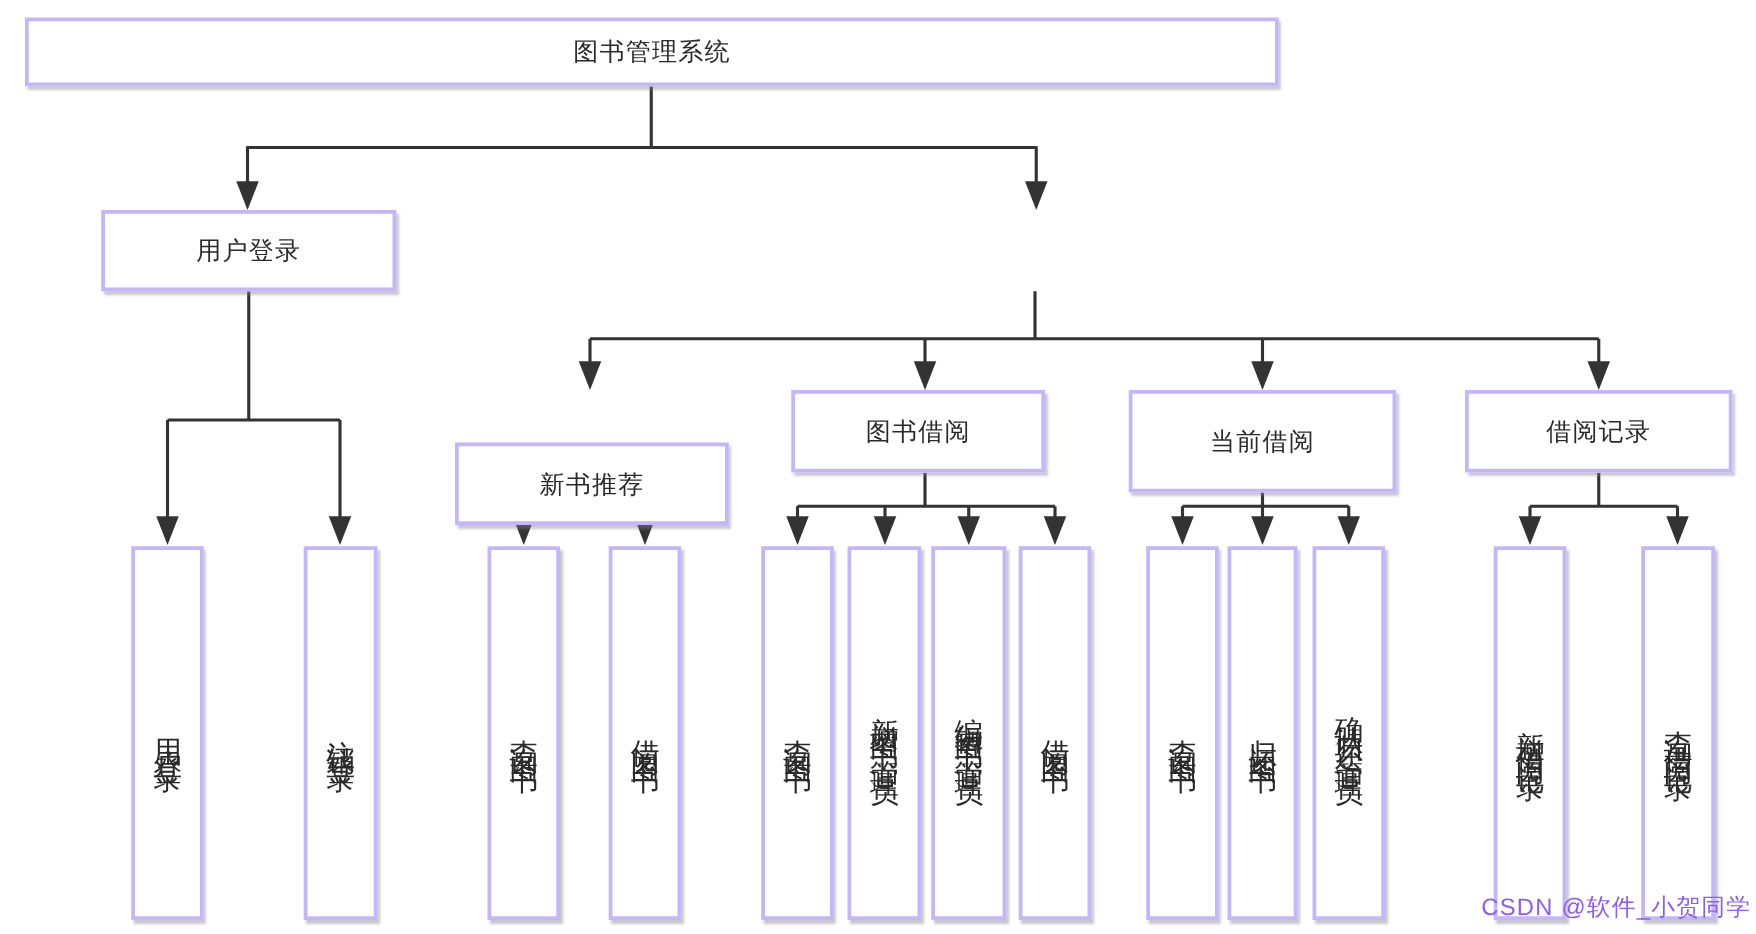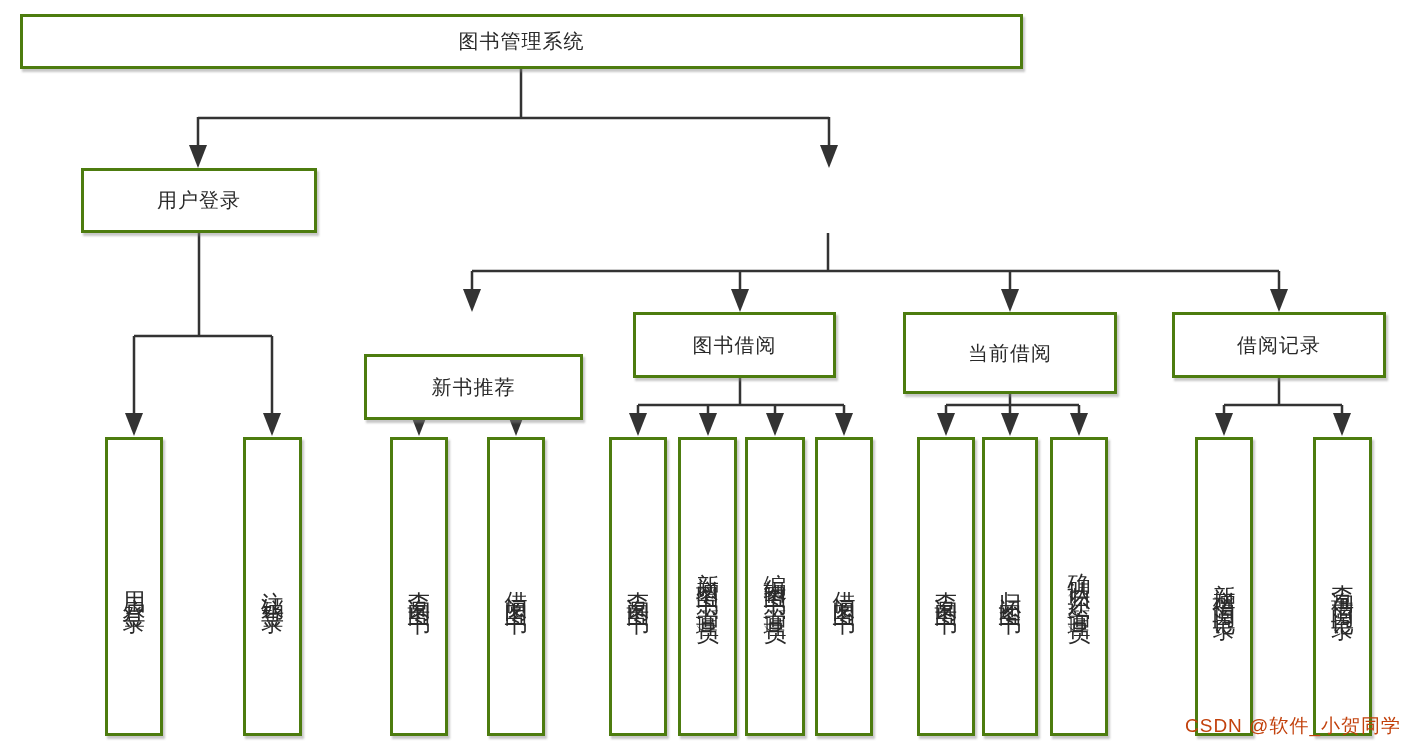--- a/index.html
+++ b/index.html
@@ -8,42 +8,42 @@
     width:1405px;height:747px;
     background:#ffffff;
     font-family:"Liberation Sans","DejaVu Sans",sans-serif;
     overflow:hidden;
   }
   #wires{position:absolute;left:0;top:0;z-index:1;}
   .box{
     position:absolute;
     box-sizing:border-box;
     background:#ffffff;
-    border:3px solid #4d7c0f;
+    border:3px solid #c4b5fd;
     box-shadow:2px 3px 2px rgba(130,130,130,0.45);
     display:flex;
     align-items:center;
     justify-content:center;
     z-index:2;
     color:#2a2a2a;
   }
   .hbox{font-size:20px;letter-spacing:1px;}
   .vbox .label{
     writing-mode:vertical-rl;
     text-orientation:mixed;
     font-size:23px;
     letter-spacing:7px;
     line-height:1;
     color:#2a2a2a;
   }
   .watermark{
     position:absolute;
     z-index:5;
     font-size:19px;
-    color:#c2410c;
+    color:#8b5cf6;
     letter-spacing:1px;
     white-space:nowrap;
   }
 </style>
 </head>
 <body>
 
 <div id="canvas">
 
   <svg id="wires" width="1405" height="747" viewBox="0 0 1405 747">

